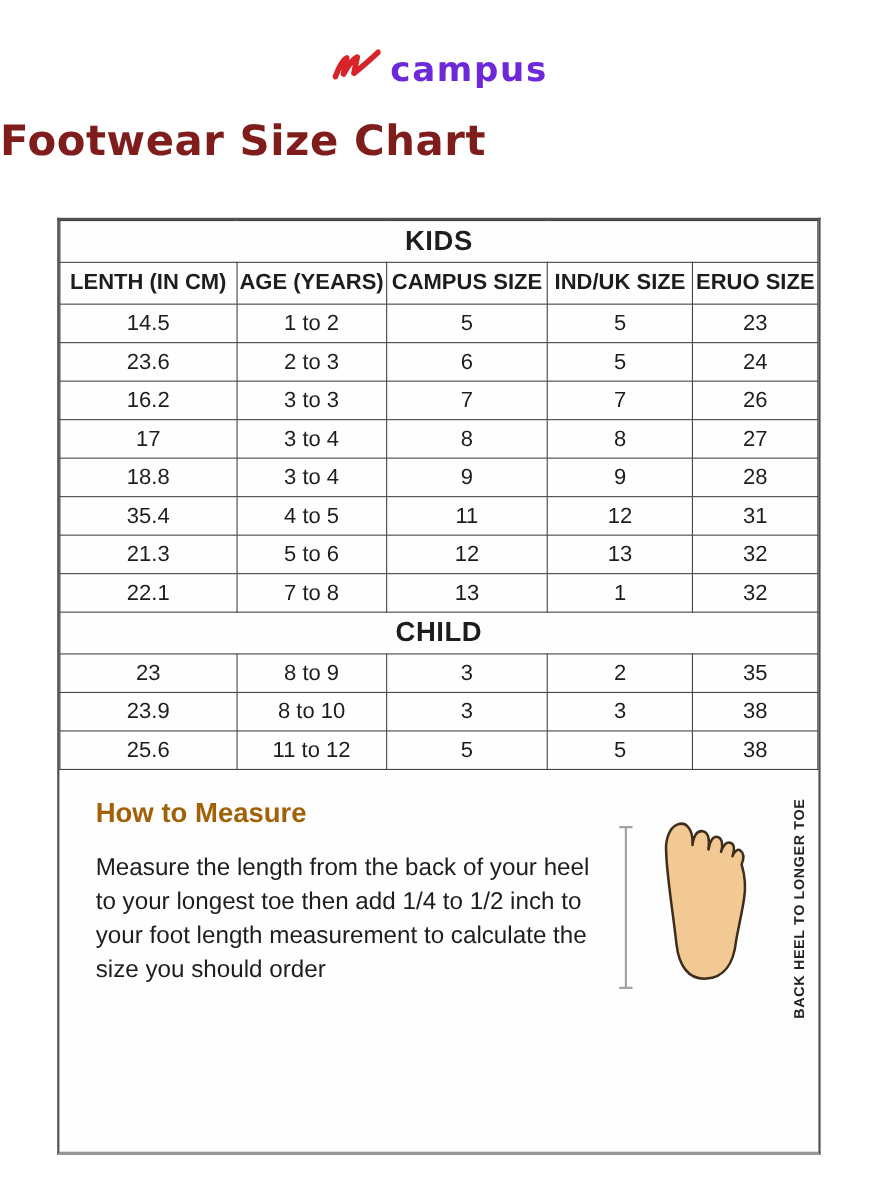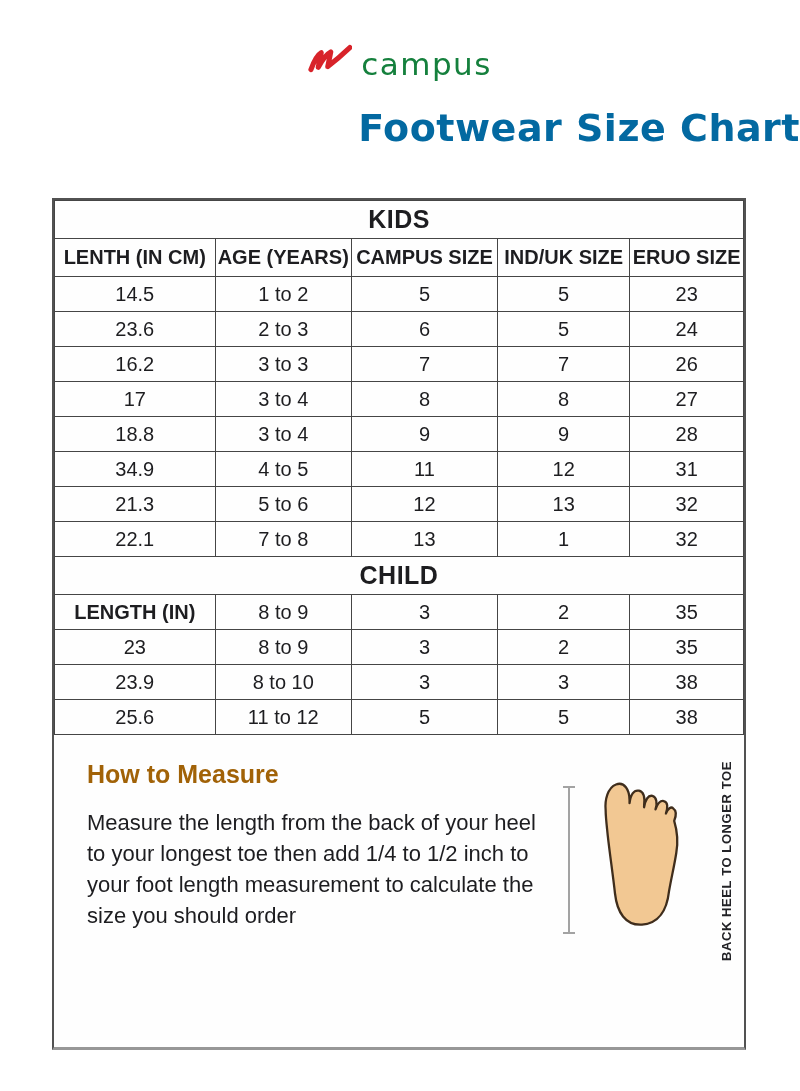--- a/index.html
+++ b/index.html
@@ -15,30 +15,30 @@
 
   
   .logo {
     position: absolute; top: 40px; left: 0; right: 0;
     display: flex; align-items: flex-end; justify-content: center;
     gap: 9px; height: 40px;
   }
   .logo svg { display: block; margin-bottom: 4px; }
   .logo .brand-name {
     font-family: "DejaVu Sans", sans-serif;
-    font-weight: normal; font-size: 31px; line-height: 1;
-    color: #15803d; letter-spacing: 1.5px;
+    font-weight: bold; font-size: 31px; line-height: 1;
+    color: #6d28d9; letter-spacing: 1.5px;
   }
 
   
   .page-title {
     position: absolute; top: 106px; left: 0; right: 0;
-    text-align: right;
+    text-align: left;
     font-family: "DejaVu Sans", sans-serif;
-    font-weight: bold; font-size: 38px; color: #0369a1;
+    font-weight: bold; font-size: 38px; color: #7f1d1d;
     letter-spacing: 0.5px;
   }
 
   
   .chart-box {
     position: absolute; left: 52px; top: 198px;
     width: 694px; height: 852px;
     border: 2px solid #525252;
     border-bottom: 3px solid #979797;
     background: #fefefe;
@@ -153,21 +153,21 @@
           <td>27</td>
         </tr>
         <tr>
           <td>18.8</td>
           <td>3 to 4</td>
           <td>9</td>
           <td>9</td>
           <td>28</td>
         </tr>
         <tr>
-          <td>34.9</td>
+          <td>35.4</td>
           <td>4 to 5</td>
           <td>11</td>
           <td>12</td>
           <td>31</td>
         </tr>
         <tr>
           <td>21.3</td>
           <td>5 to 6</td>
           <td>12</td>
           <td>13</td>
@@ -175,27 +175,20 @@
         </tr>
         <tr>
           <td>22.1</td>
           <td>7 to 8</td>
           <td>13</td>
           <td>1</td>
           <td>32</td>
         </tr>
         <tr class="section-row">
           <td colspan="5">CHILD</td>
-        </tr>
-        <tr>
-          <td class="bold-cell">LENGTH (IN)</td>
-          <td>8 to 9</td>
-          <td>3</td>
-          <td>2</td>
-          <td>35</td>
         </tr>
         <tr>
           <td>23</td>
           <td>8 to 9</td>
           <td>3</td>
           <td>2</td>
           <td>35</td>
         </tr>
         <tr>
           <td>23.9</td>

